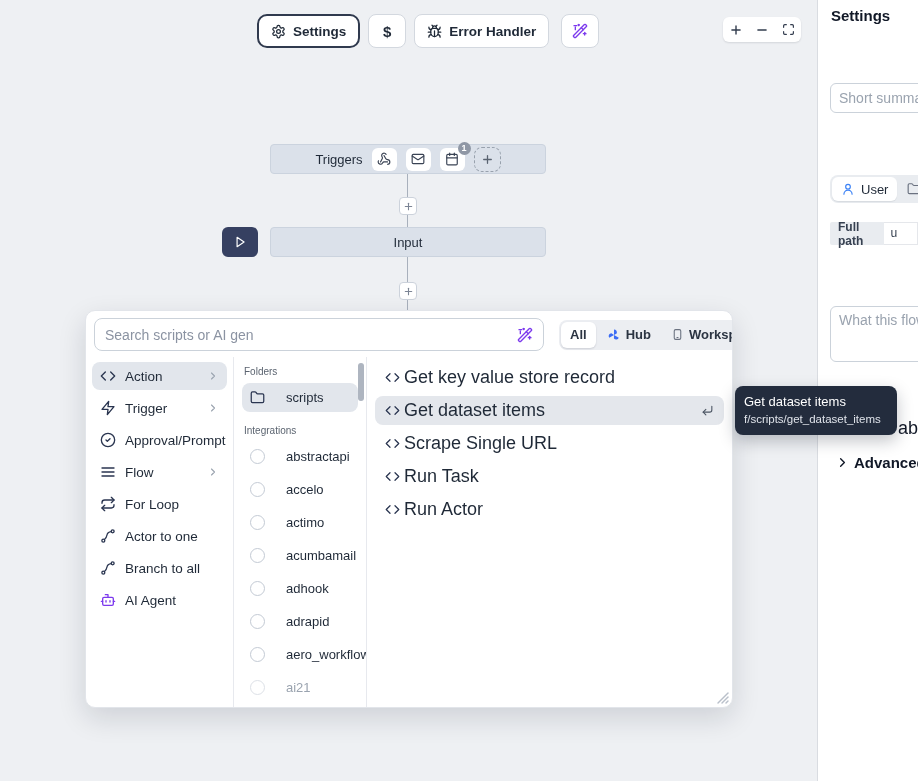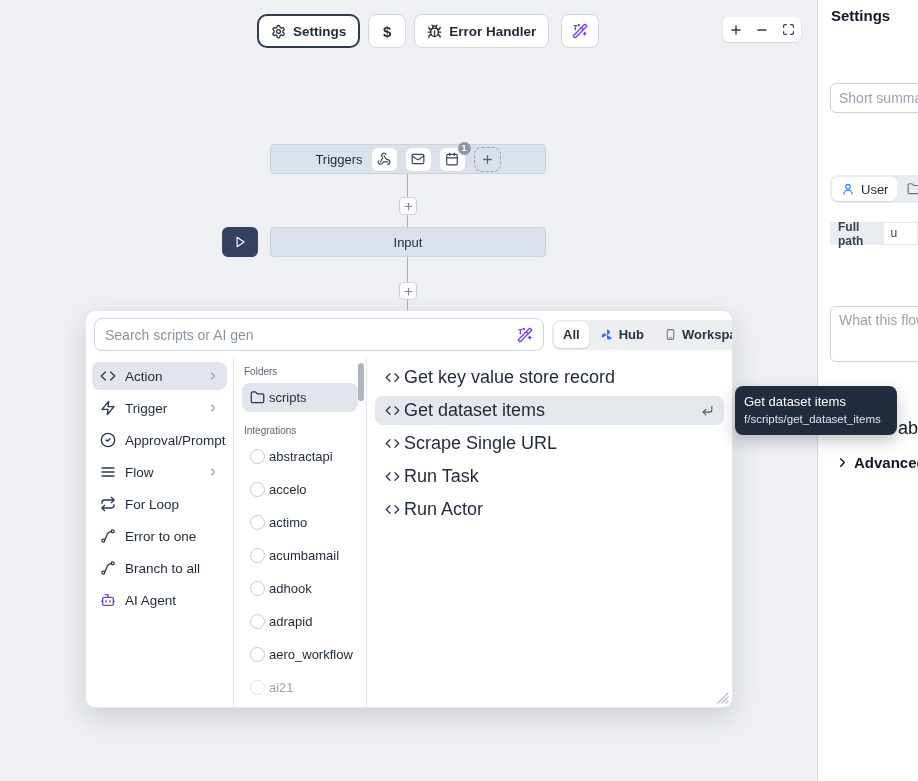--- a/index.html
+++ b/index.html
@@ -24,37 +24,37 @@
   .plusbadge{left:399px;width:18px;height:18px;background:#fff;border:1px solid #ccd2db;border-radius:4px;display:flex;align-items:center;justify-content:center;color:#7b8494;z-index:2;cursor:pointer}
   .node{left:270px;width:276px;height:30px;background:#dbe1ea;border:1px solid #cbd3de;border-radius:4px;display:flex;align-items:center;justify-content:center;font-size:13px;color:#1f2937;z-index:2}
   .trignode{gap:9px}
   .chip{width:25px;height:23px;background:#fff;border-radius:6px;display:flex;align-items:center;justify-content:center;color:#3a4354;cursor:pointer;position:relative}
   .chipbadge{position:absolute;top:-6px;right:-6px;width:13px;height:13px;border-radius:50%;background:#8f97a5;color:#fff;font-size:9px;font-weight:700;display:flex;align-items:center;justify-content:center}
   .dashedplus{width:27px;height:25px;border:1.5px dashed #98a1ad;border-radius:8px;display:flex;align-items:center;justify-content:center;color:#5a6371;background:transparent;cursor:pointer}
   .playbtn{left:222px;top:227px;width:36px;height:30px;background:#364061;border-radius:6px;display:flex;align-items:center;justify-content:center;z-index:2;cursor:pointer}
 
   
   .popup{left:85px;top:310px;width:648px;height:398px;background:#fff;border:1px solid #e2e5ea;border-radius:10px;box-shadow:0 10px 28px rgba(16,24,40,.14);z-index:30;display:flex;flex-direction:column;overflow:hidden}
-  .popup-head{display:flex;align-items:center;gap:8px;padding:7px 8px 6px 8px}
+  .popup-head{display:flex;align-items:center;gap:15px;padding:7px 8px 6px 8px}
   .searchbox{flex:none;width:450px;height:33px;border:1px solid #cbd2da;border-radius:8px;display:flex;align-items:center;padding:0 10px;gap:8px;background:#fff}
   .searchbox input{flex:1;border:0;outline:none;font-size:14px;font-family:"Liberation Sans",sans-serif;color:#1f2937;background:transparent}
   .searchbox input::placeholder{color:#8b93a2}
   .seg{display:flex;align-items:center;gap:2px;background:#eceef2;border-radius:8px;padding:2px;height:30px}
   .seg .segitem{display:flex;align-items:center;gap:5px;height:26px;padding:0 9px;border-radius:6px;font-size:13px;font-weight:600;color:#2b3442;cursor:pointer}
   .seg .segitem.on{background:#fff;box-shadow:0 1px 2px rgba(16,24,40,.14)}
   .popup-body{flex:1;display:flex;min-height:0}
   .pcol-cats{width:148px;border-right:1px solid #e7e9ee;padding:5px 6px;overflow:hidden}
   .cat{display:flex;align-items:center;gap:9px;height:28px;padding:0 8px;border-radius:8px;font-size:13.5px;font-weight:500;color:#1f2937;margin-bottom:4px;cursor:pointer}
   .cat.sel{background:#e2e6ec}
   .cat .cicon{color:#2a3550}
   .cat .cicon.purple{color:#7c3aed}
   .cat .chev{margin-left:auto;color:#9aa3af}
   .pcol-mid{width:133px;border-right:1px solid #e7e9ee;padding:6px 8px;position:relative;overflow:hidden}
   .pheader{font-size:10px;color:#5b6470;margin:3px 0 6px 2px}
-  .midrow{display:flex;align-items:center;gap:4px;height:29px;padding:0 8px;border-radius:8px;font-size:13px;color:#1f2937;margin-bottom:4px;cursor:pointer;white-space:nowrap}
+  .midrow{display:flex;align-items:center;gap:21px;height:29px;padding:0 8px;border-radius:8px;font-size:13px;color:#1f2937;margin-bottom:4px;cursor:pointer;white-space:nowrap}
   .midrow.sel{background:#e2e6ec}
   .midrow .ring{width:15px;height:15px;border:1.5px solid #c3cad4;border-radius:50%;flex:none}
   .midrow.faded{color:#9aa3af}
   .midrow.faded .ring{border-color:#dde1e7}
   .midthumb{position:absolute;right:2px;top:6px;width:6px;height:38px;background:#aeb5c0;border-radius:3px}
   .pcol-res{flex:1;padding:6px 8px;overflow:hidden}
   .resrow{display:flex;align-items:center;gap:4px;height:29px;padding:0 10px;border-radius:8px;font-size:18px;color:#1f2937;margin-bottom:4px;cursor:pointer}
   .resrow .cicon{color:#2a3550}
   .resrow.sel{background:#e4e7ec}
   .resrow .enter{margin-left:auto;color:#4b5563}
@@ -369,21 +369,21 @@
       <div class="cat">
         <svg class="ic cicon" width="16" height="16">
             <use href="#i-repeat"></use>
           </svg>
         <span>For Loop</span>
       </div>
       <div class="cat">
         <svg class="ic cicon" width="16" height="16">
             <use href="#i-branch"></use>
           </svg>
-        <span>Error to one</span>
+        <span>Actor to one</span>
       </div>
       <div class="cat">
         <svg class="ic cicon" width="16" height="16">
             <use href="#i-branch"></use>
           </svg>
         <span>Branch to all</span>
       </div>
       <div class="cat">
         <svg class="ic cicon purple" width="16" height="16">
             <use href="#i-bot"></use>

